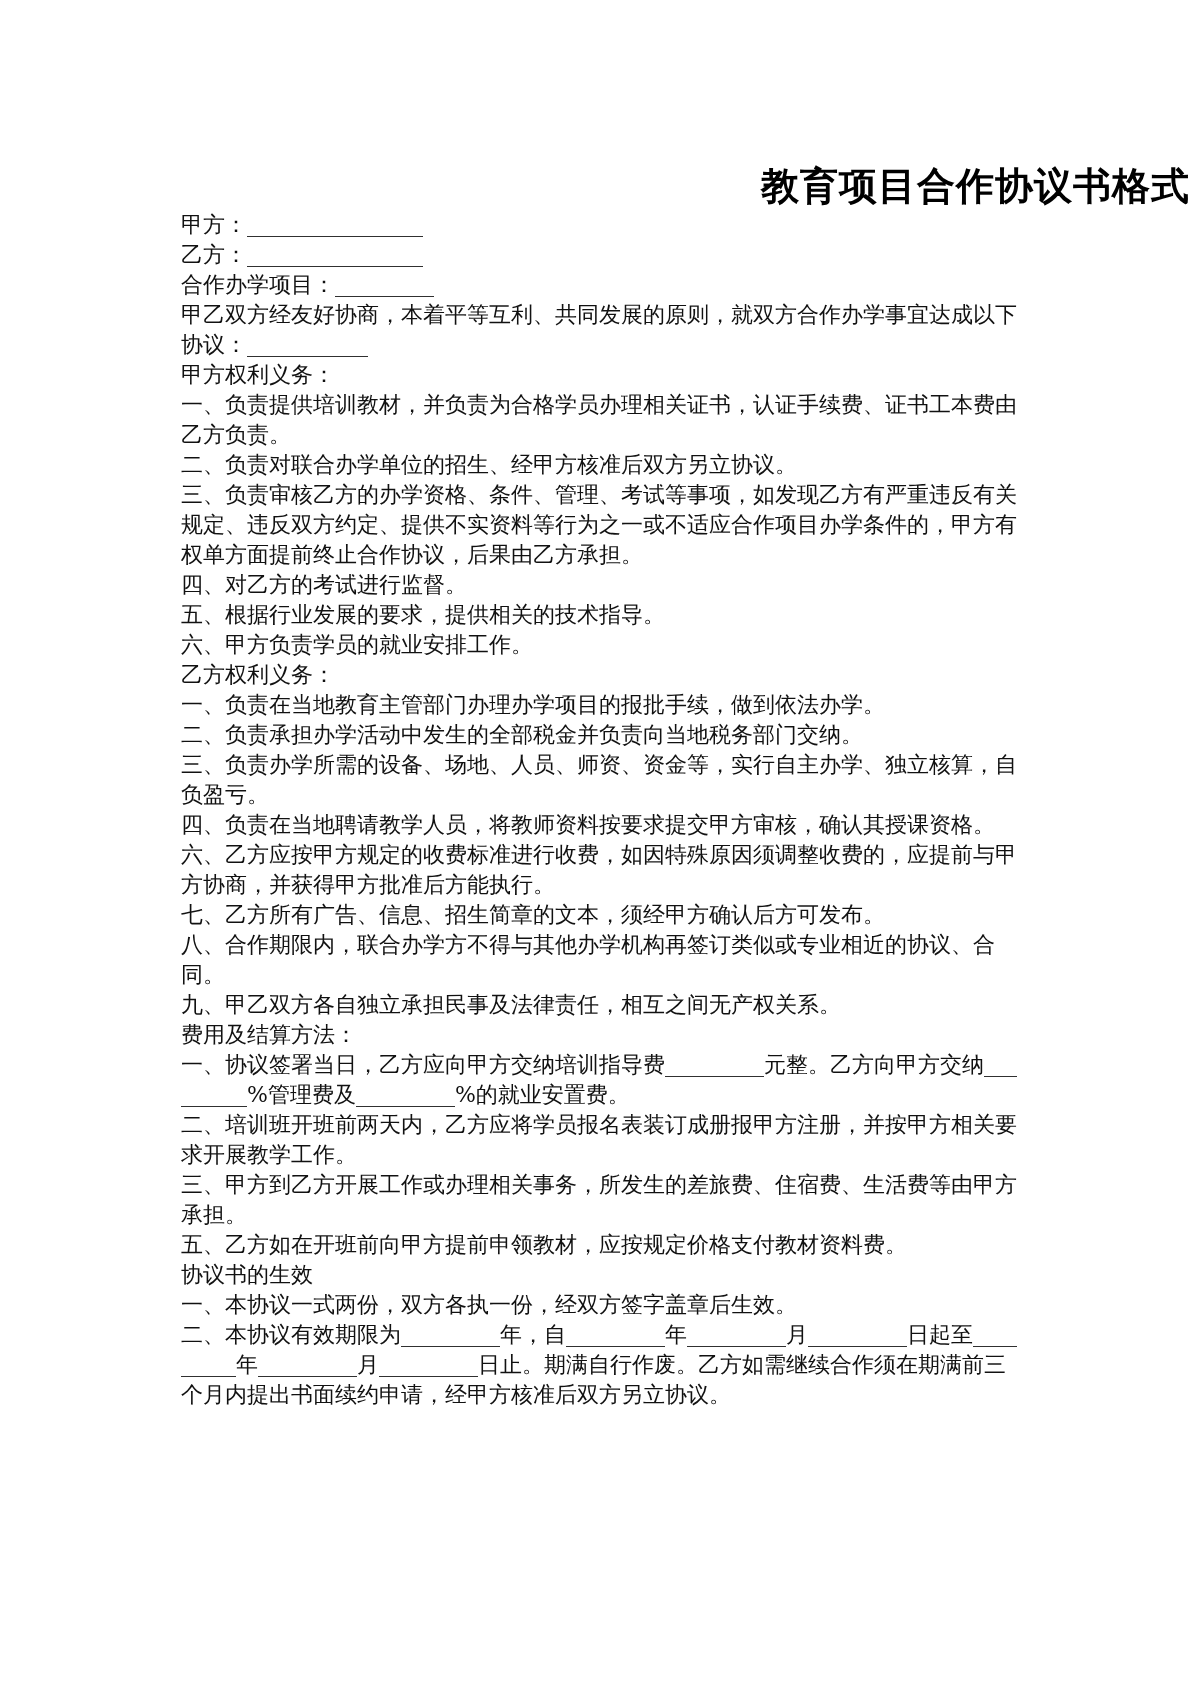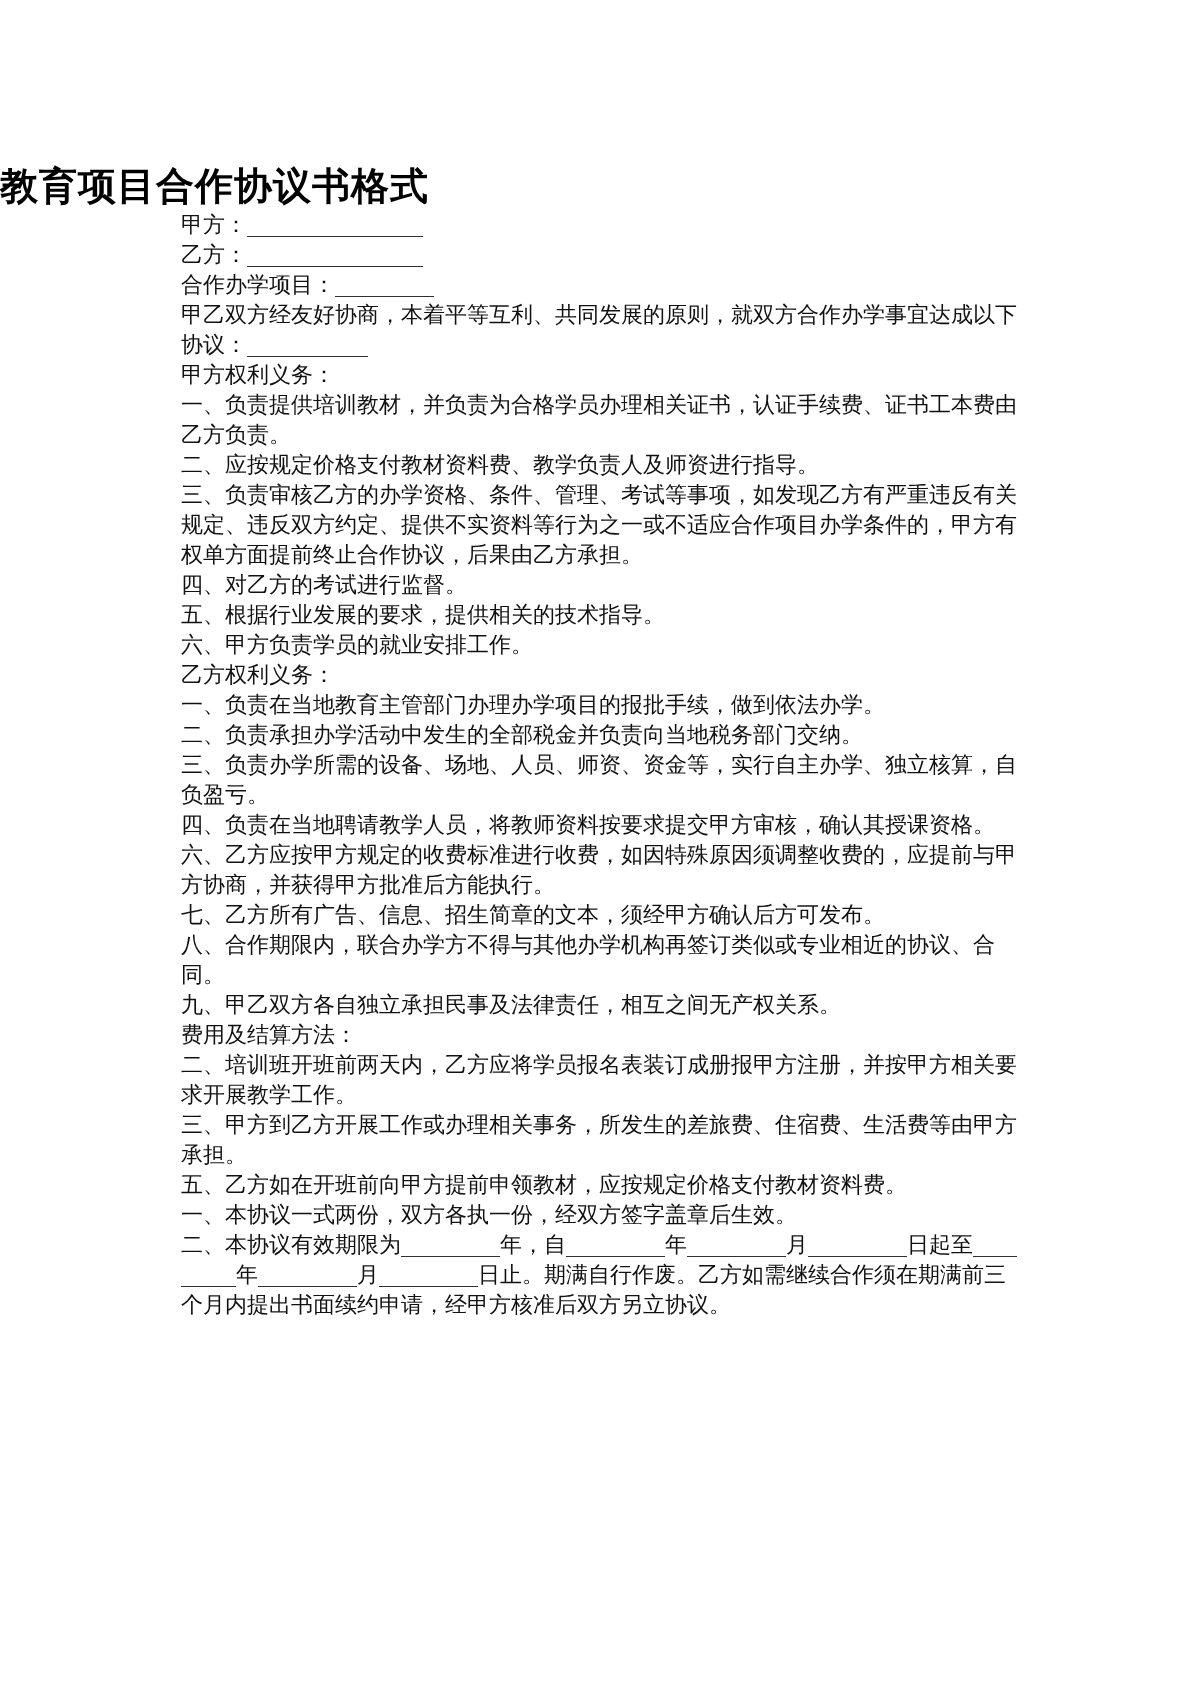--- a/index.html
+++ b/index.html
@@ -1,47 +1,49 @@
 <!DOCTYPE html>
 <html><head>
 <meta charset="utf-8">
 <style>
   html, body { margin: 0; padding: 0; background: #ffffff; }
   body { width: 1190px; height: 1683px; position: relative; overflow: hidden;
          font-family: "DejaVu Serif", "Liberation Serif", serif; color: #111; }
-  .title { position: absolute; top: 160px; left: 0; width: 1190px; text-align: left;
+  .title { position: absolute; top: 160px; left: 0; width: 1190px; text-align: right;
            font-size: 38px; font-weight: bold; letter-spacing: 1px; line-height: 52px; color: #000; }
   .body { position: absolute; top: 210px; left: 181px; width: 836px; font-size: 22px; line-height: 30px; }
   .line { white-space: pre-wrap; word-break: break-all; }
 </style>
 </head>
 <body>
 
 <div class="title">教育项目合作协议书格式</div>
 
 <div class="body">
   <div class="line">甲方：________________</div>
   <div class="line">乙方：________________</div>
   <div class="line">合作办学项目：_________</div>
   <div class="line">甲乙双方经友好协商，本着平等互利、共同发展的原则，就双方合作办学事宜达成以下协议：___________</div>
   <div class="line">甲方权利义务：</div>
   <div class="line">一、负责提供培训教材，并负责为合格学员办理相关证书，认证手续费、证书工本费由乙方负责。</div>
-  <div class="line">二、应按规定价格支付教材资料费、教学负责人及师资进行指导。</div>
+  <div class="line">二、负责对联合办学单位的招生、经甲方核准后双方另立协议。</div>
   <div class="line">三、负责审核乙方的办学资格、条件、管理、考试等事项，如发现乙方有严重违反有关规定、违反双方约定、提供不实资料等行为之一或不适应合作项目办学条件的，甲方有权单方面提前终止合作协议，后果由乙方承担。</div>
   <div class="line">四、对乙方的考试进行监督。</div>
   <div class="line">五、根据行业发展的要求，提供相关的技术指导。</div>
   <div class="line">六、甲方负责学员的就业安排工作。</div>
   <div class="line">乙方权利义务：</div>
   <div class="line">一、负责在当地教育主管部门办理办学项目的报批手续，做到依法办学。</div>
   <div class="line">二、负责承担办学活动中发生的全部税金并负责向当地税务部门交纳。</div>
   <div class="line">三、负责办学所需的设备、场地、人员、师资、资金等，实行自主办学、独立核算，自负盈亏。</div>
   <div class="line">四、负责在当地聘请教学人员，将教师资料按要求提交甲方审核，确认其授课资格。</div>
   <div class="line">六、乙方应按甲方规定的收费标准进行收费，如因特殊原因须调整收费的，应提前与甲方协商，并获得甲方批准后方能执行。</div>
   <div class="line">七、乙方所有广告、信息、招生简章的文本，须经甲方确认后方可发布。</div>
   <div class="line">八、合作期限内，联合办学方不得与其他办学机构再签订类似或专业相近的协议、合同。</div>
   <div class="line">九、甲乙双方各自独立承担民事及法律责任，相互之间无产权关系。</div>
   <div class="line">费用及结算方法：</div>
+  <div class="line">一、协议签署当日，乙方应向甲方交纳培训指导费_________元整。乙方向甲方交纳_________%管理费及_________%的就业安置费。</div>
   <div class="line">二、培训班开班前两天内，乙方应将学员报名表装订成册报甲方注册，并按甲方相关要求开展教学工作。</div>
   <div class="line">三、甲方到乙方开展工作或办理相关事务，所发生的差旅费、住宿费、生活费等由甲方承担。</div>
   <div class="line">五、乙方如在开班前向甲方提前申领教材，应按规定价格支付教材资料费。</div>
+  <div class="line">协议书的生效</div>
   <div class="line">一、本协议一式两份，双方各执一份，经双方签字盖章后生效。</div>
   <div class="line">二、本协议有效期限为_________年，自_________年_________月_________日起至_________年_________月_________日止。期满自行作废。乙方如需继续合作须在期满前三个月内提出书面续约申请，经甲方核准后双方另立协议。</div>
 </div>
 
 </body></html>

